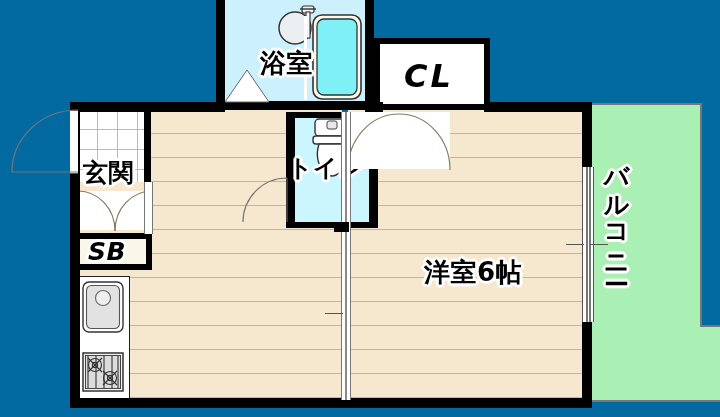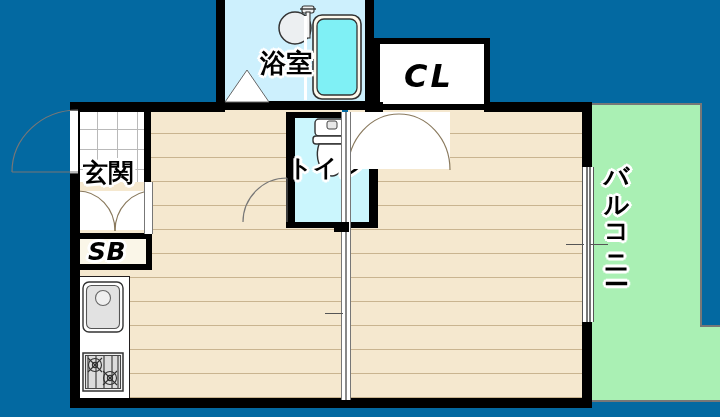--- a/index.html
+++ b/index.html
@@ -220,15 +220,16 @@
   </div>
   <div class="abs" style="left:341px; top:112px; width:8px; height:118px; background:#ffffff; border-left:1px solid #777; border-right:1px solid #777;">
     <div class="abs" style="left:3px; top:0; width:1.5px; height:100%; background:#888;"></div>
   </div>
   <div class="abs" style="left:325px; top:313px; width:18px; height:1px; background:#555;"></div>
 
   <div class="abs wall" style="left:334px; top:222px; width:15px; height:10px;"></div>
 
   <div class="lbl" style="left:83px; top:132px; font-size:25px;margin-top:28px;">玄関</div>
   <div class="lbl" style="left:88px; top:239px; font-size:25px; font-style:italic;">SB</div>
+  <div class="lbl" style="left:424px; top:259px; font-size:26px;">洋室6帖</div>
   <div class="lbl lbl-vert" style="left:604px; top:148px; font-size:25px;">バルコニー</div>
 
 </div>
 
 </body></html>

